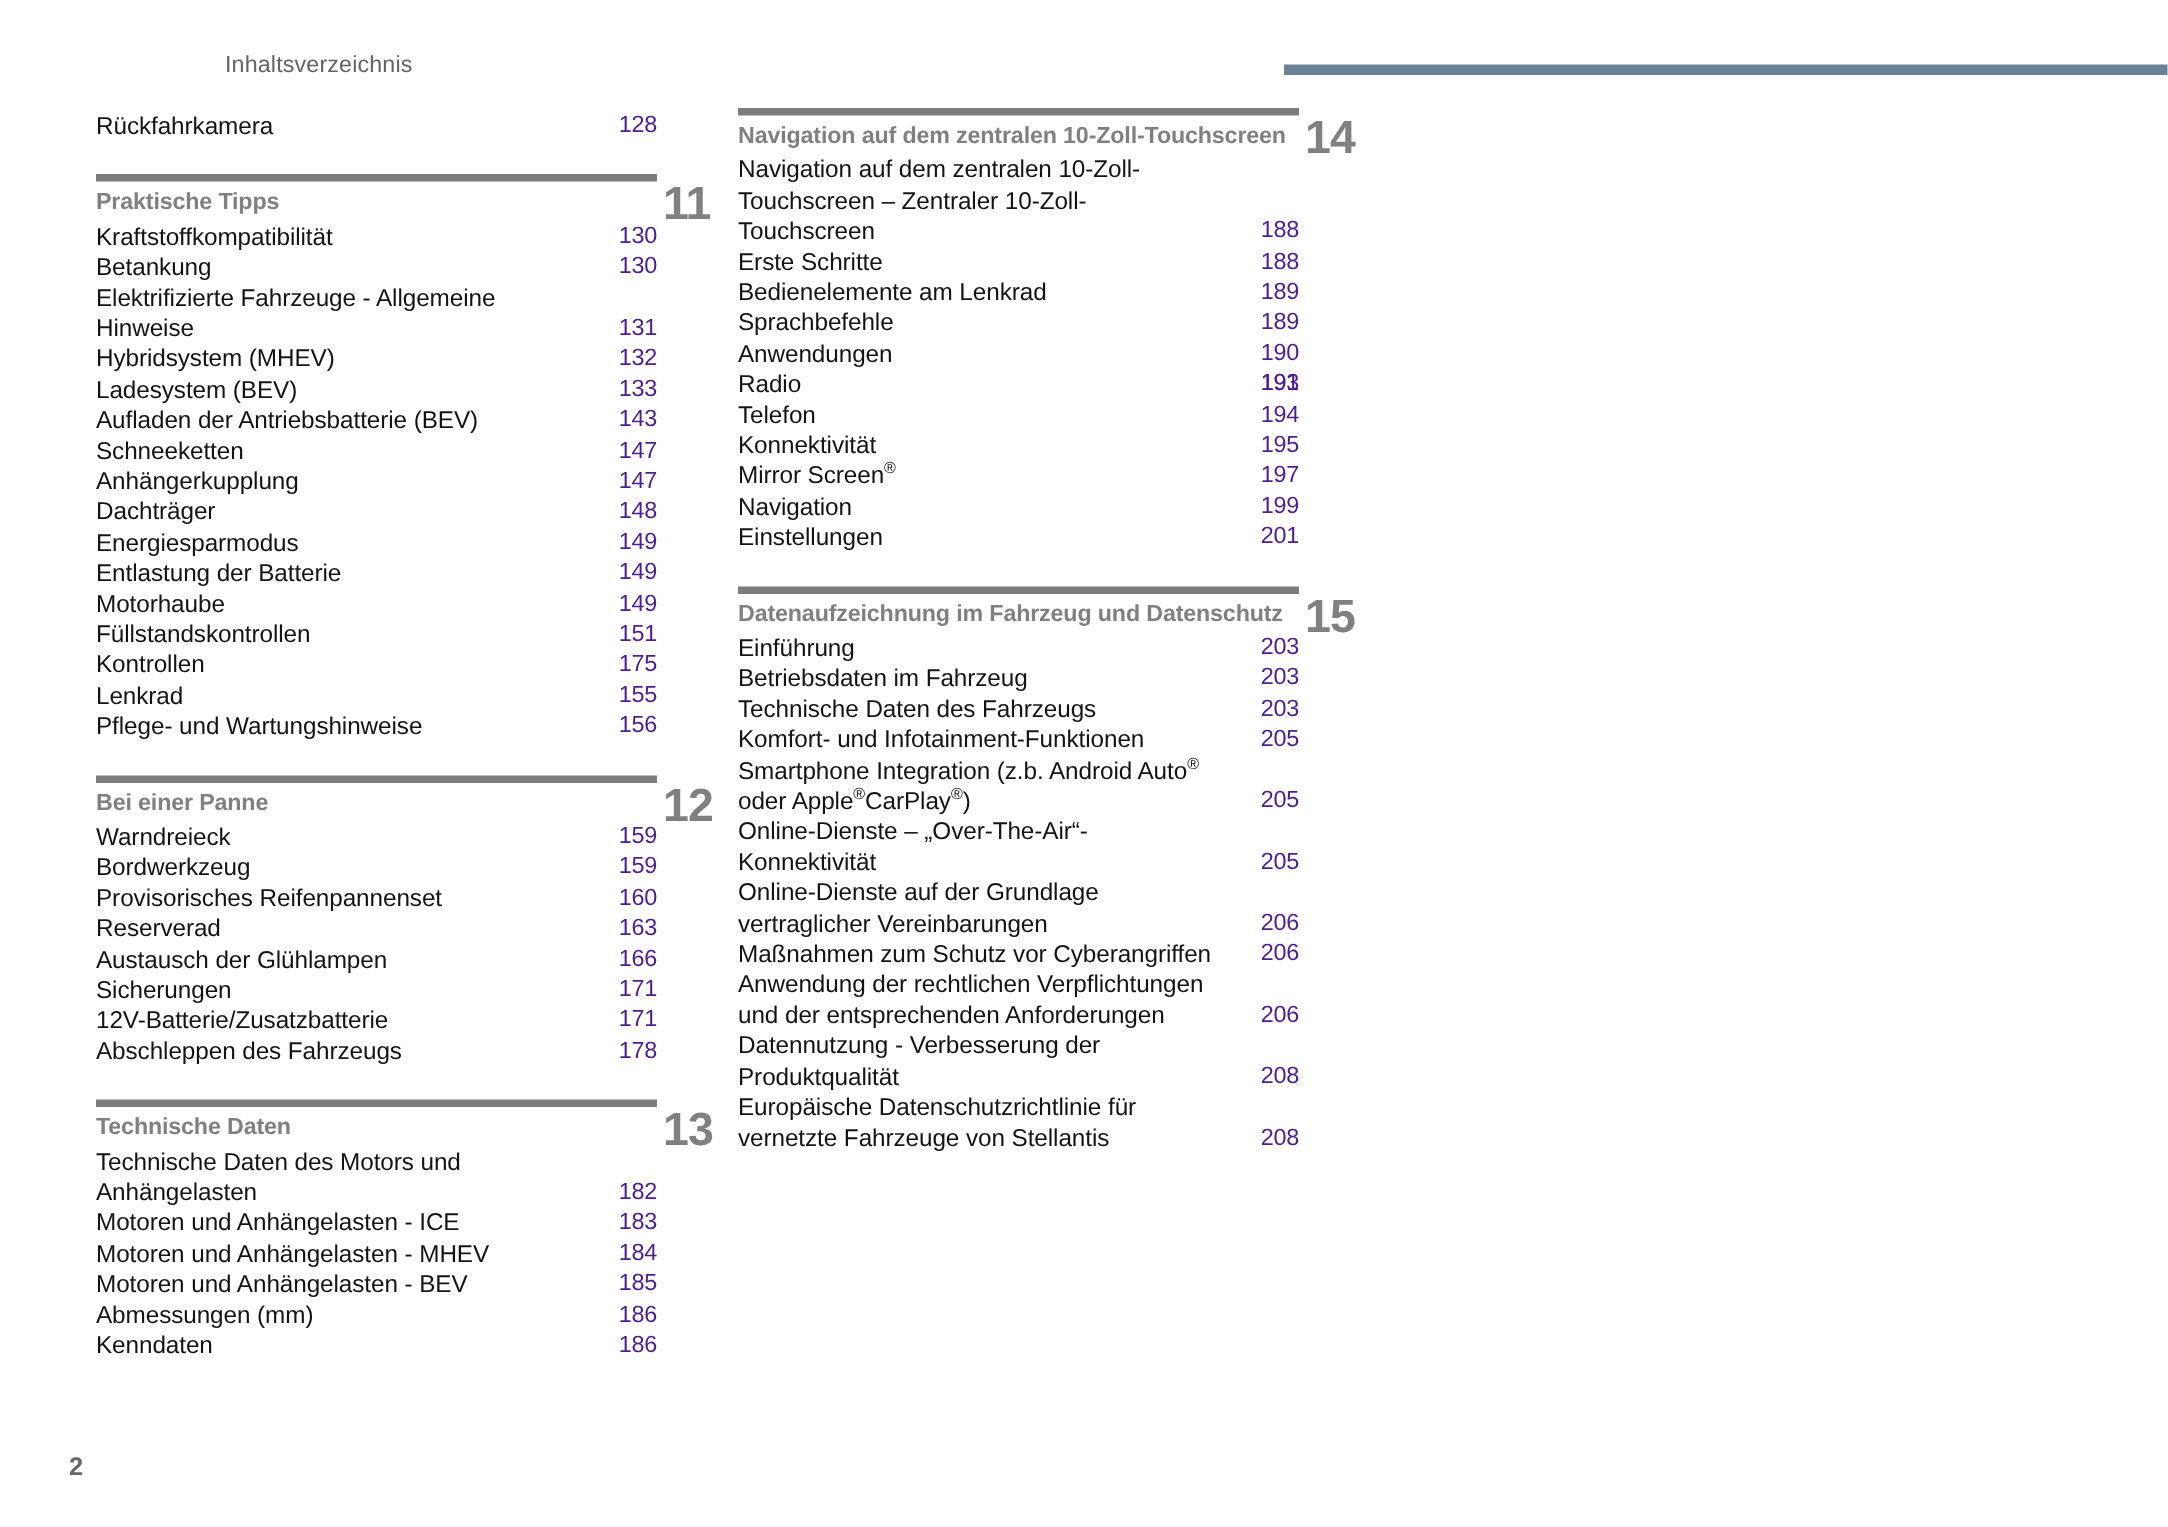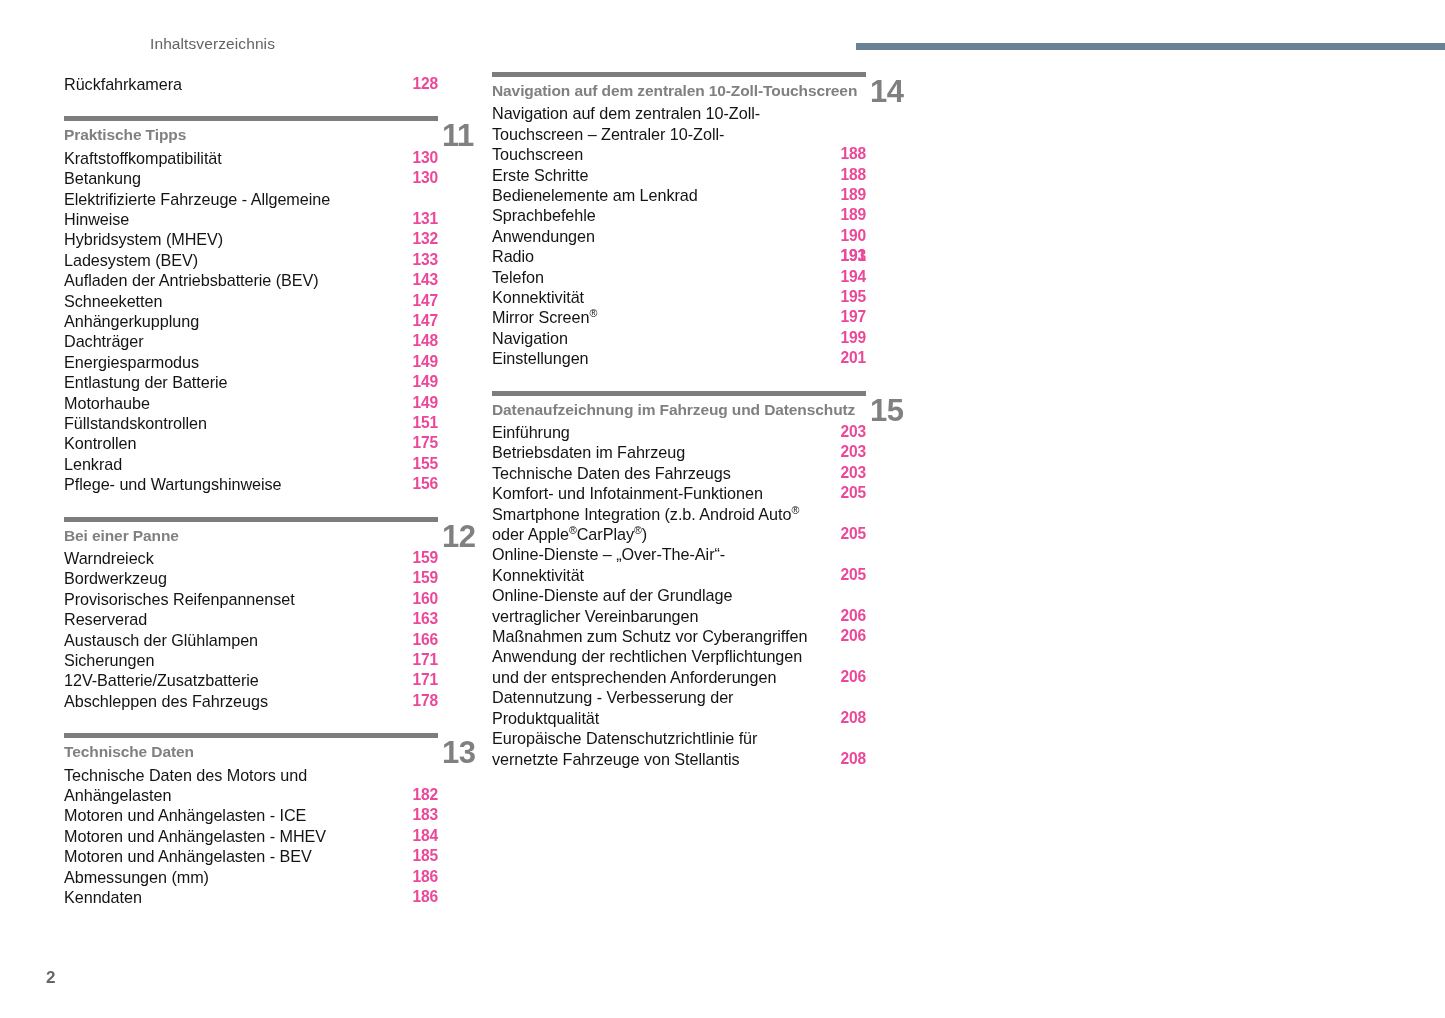--- a/index.html
+++ b/index.html
@@ -122,22 +122,22 @@
   }
   .entry-label {
     display: block;
     letter-spacing: -0.05px;
   }
   .entry-page {
     position: absolute;
     right: 0;
     bottom: 0;
     font-size: 15.6px;
-    font-weight: bold;
-    color: #ec4899;
+    font-weight: normal;
+    color: #4c1d95;
     letter-spacing: -0.2px;
   }
   sup {
     font-size: 0.66em;
     line-height: 0;
     vertical-align: super;
   }
 </style>
 </head>
 <body>

